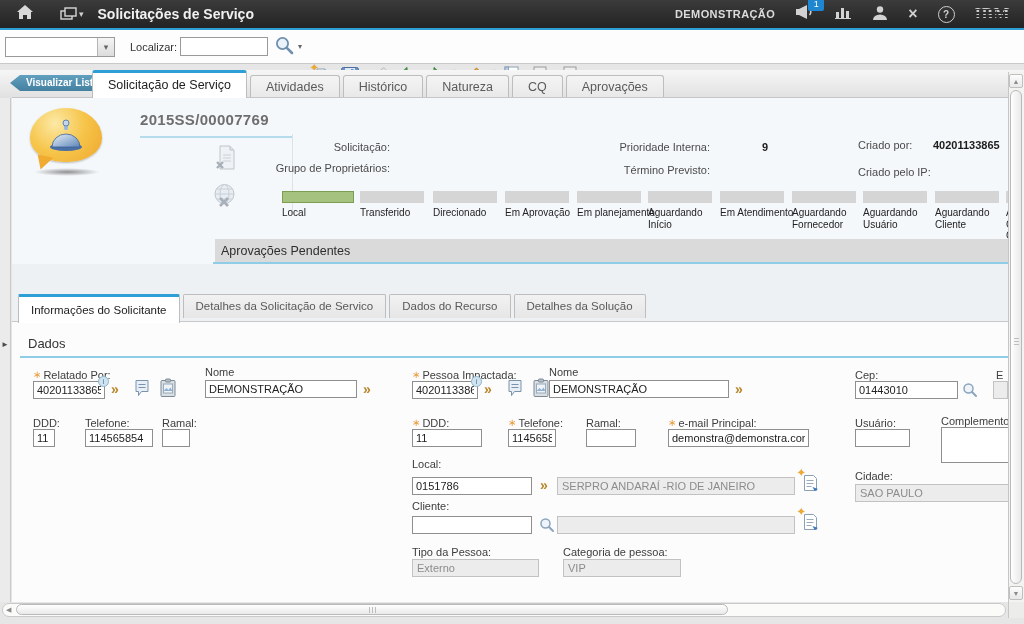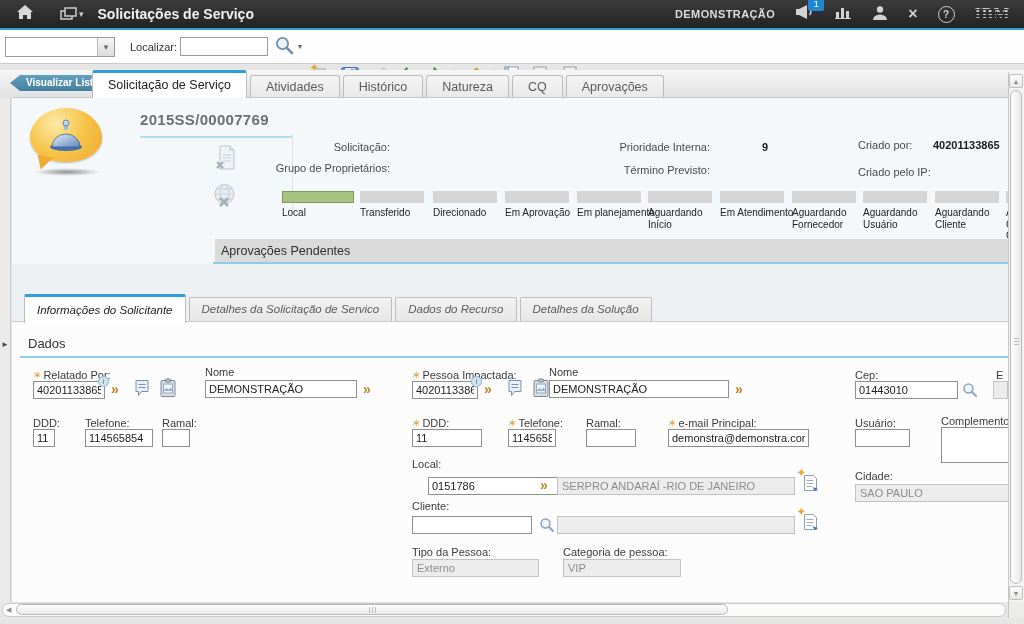--- a/index.html
+++ b/index.html
@@ -63,21 +63,21 @@
   
   .seg{position:absolute;top:93px;width:78px;}
   .seg-bar{width:64px;height:12px;background:#d5d5d5;}
   .seg-bar.on{width:70px;height:10px;background:#a5c37f;border:1px solid #7d9d52;}
   .seg-label{margin-top:4px;font-size:10px;color:#222;line-height:1.15;}
   
   .appr-bar{position:absolute;left:203px;top:141px;width:793px;height:23px;background:#dadada;}
   .appr-text{position:absolute;left:6px;top:5px;font-size:12.5px;color:#2e2e2e;}
   .appr-line{position:absolute;left:201px;top:164px;width:795px;height:2px;background:#8fcde6;}
   
-  .stabs{position:absolute;left:12px;top:196px;display:flex;align-items:center;height:29px;z-index:4;font-style:italic;}
+  .stabs{position:absolute;left:6px;top:196px;display:flex;align-items:flex-start;height:29px;z-index:4;}
   .stab{box-sizing:border-box;height:24px;padding:5px 12px 0;margin-right:3px;font-size:11.5px;color:#5a5a5a;
         background:linear-gradient(#f2f2f2,#e6e6e6);border:1px solid #bdbdbd;border-bottom:none;
         border-radius:2px 2px 0 0;white-space:nowrap;cursor:pointer;}
   .stab.active{height:29px;padding-top:7px;background:#fff;color:#222;border-top:3px solid #2e9fd6;}
   
   .dados-title{position:absolute;left:16px;top:238px;font-size:13px;color:#333;}
   .dados-line{position:absolute;left:8px;top:258px;width:988px;height:2px;background:#8fcde6;}
   .lbl{position:absolute;font-size:11px;color:#3d3d3d;white-space:nowrap;}
   .inp{position:absolute;box-sizing:border-box;height:18px;border:1px solid #8f8f8f;background:#fff;
        font:11px "Liberation Sans",sans-serif;color:#222;padding:1px 3px;}
@@ -448,21 +448,21 @@
     <span class="chev" style="left:723px;top:283px">»</span>
     <span class="lbl" style="left:400px;top:319px"><span class="star">∗</span><span>DDD:</span></span>
     <input class="inp" style="left: 400px; top: 331px; width: 70px;" value="11">
     <span class="lbl" style="left:496px;top:319px"><span class="star">∗</span><span>Telefone:</span></span>
     <input class="inp" style="left: 496px; top: 331px; width: 48px;" value="114565854">
     <span class="lbl" style="left:574px;top:319px">Ramal:</span>
     <input class="inp" style="left: 574px; top: 331px; width: 50px;" value="">
     <span class="lbl" style="left:656px;top:319px"><span class="star">∗</span><span>e-mail Principal:</span></span>
     <input class="inp" style="left: 656px; top: 331px; width: 141px;" value="demonstra@demonstra.com.br">
     <span class="lbl" style="left:400px;top:360px">Local:</span>
-    <input class="inp" style="left: 416px; top: 379px; width: 143px;" value="0151786">
+    <input class="inp" style="left: 400px; top: 379px; width: 120px;" value="0151786">
     <span class="chev" style="left:528px;top:379px">»</span>
     <div class="rof" style="left:545px;top:379px;width:238px">SERPRO ANDARAÍ -RIO DE JANEIRO</div>
     <span class="fic" style="left:788px;top:374px">
       <svg width="20" height="20" viewBox="0 0 20 20">
           <path d="M4.5 3.5 h9 l3 3 v12 h-12 Z" fill="#fff" stroke="#8aa0b5"></path>
           <line x1="6.5" y1="8.5" x2="13.5" y2="8.5" stroke="#9aaabb"></line>
           <line x1="6.5" y1="11.5" x2="13.5" y2="11.5" stroke="#9aaabb"></line>
           <line x1="6.5" y1="14.5" x2="11.5" y2="14.5" stroke="#9aaabb"></line>
           <path d="M12.5 15 l5.5 2 -3.3 2 Z" fill="#3a78c2"></path>
         </svg>

